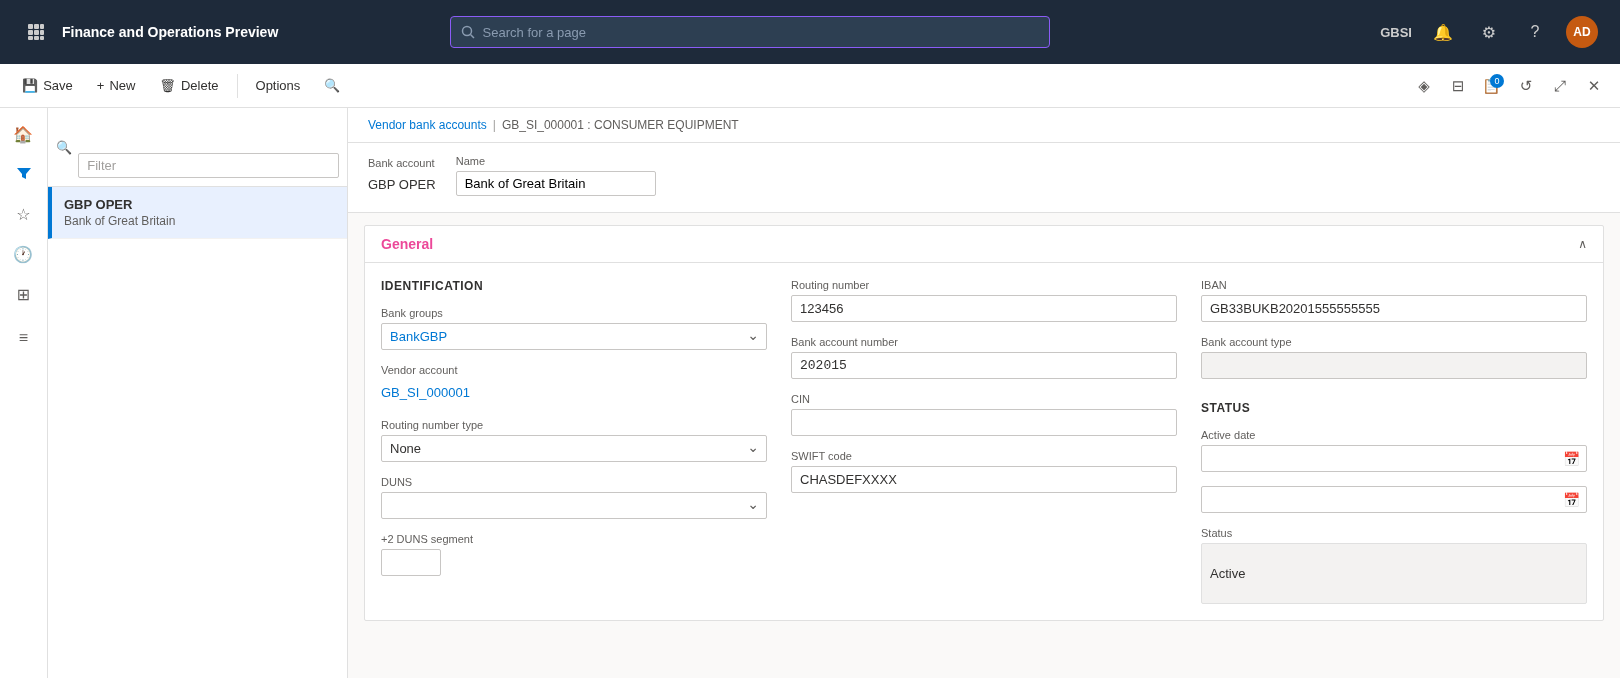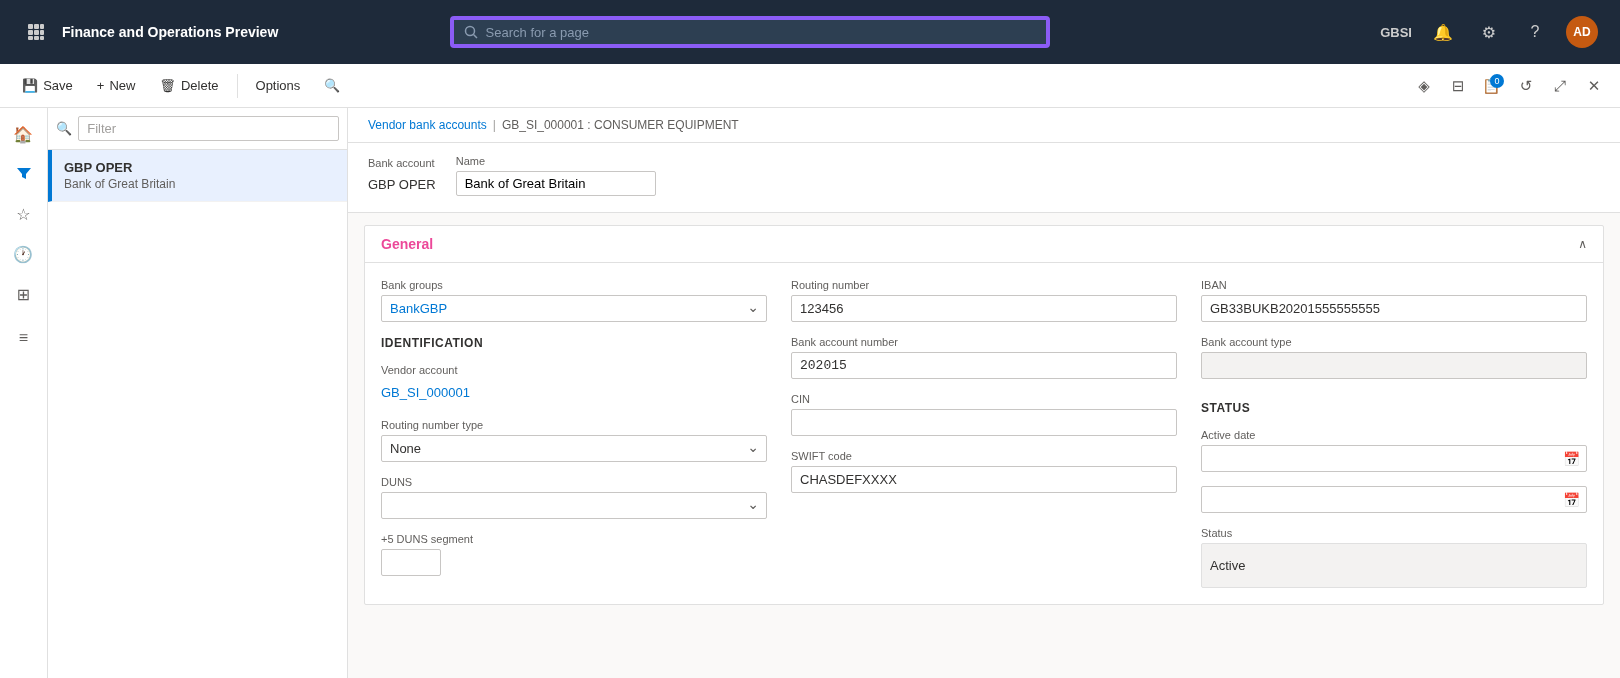--- a/index.html
+++ b/index.html
@@ -30,21 +30,21 @@
       flex: 1;
       max-width: 600px;
       margin: 0 auto;
       display: flex;
       align-items: center;
       background: #2d3f52;
       border-radius: 4px;
       padding: 0 10px;
       height: 32px;
       gap: 8px;
-      border: 4px solid #8b5cf6;
+      border: 1px solid #8b5cf6;
     }
     .top-nav-search input {
       background: transparent;
       border: none;
       outline: none;
       color: #ccc;
       font-size: 13px;
       flex: 1;
     }
     .top-nav-search input::placeholder { color: #8a9bb0; }
@@ -129,21 +129,21 @@
       flex-direction: column;
     }
     .list-filter {
       padding: 8px;
       border-bottom: 1px solid #e0e0e0;
       display: flex; align-items: center; gap: 6px;
     }
     .list-filter input {
       flex: 1; border: 1px solid #c8c6c4;
       border-radius: 2px; padding: 4px 8px;
-      font-size: 13px; outline: none;
+      font-size: 13px; outline: none; margin-top: 37px;
     }
     .list-filter input::placeholder { color: #a19f9d; }
     .list-filter-icon { color: #a19f9d; font-size: 13px; }
     .list-items { flex: 1; overflow-y: auto; }
     .list-item {
       padding: 10px 12px;
       cursor: pointer;
       border-bottom: 1px solid #f3f2f1;
       border-left: 4px solid transparent;
     }
@@ -280,21 +280,21 @@
       position: absolute;
       right: 6px;
       color: #605e5c;
       font-size: 14px;
       cursor: pointer;
     }
 
     .status-value {
       background: #f3f2f1;
       border: 1px solid #e0e0e0;
-      padding: 14px 8px;
+      padding: 22px 8px;
       font-size: 13px;
       color: #323130;
       border-radius: 2px;
     }
 
     
     .detail-panel::-webkit-scrollbar { width: 6px; }
     .detail-panel::-webkit-scrollbar-track { background: #f3f2f1; }
     .detail-panel::-webkit-scrollbar-thumb { background: #c8c6c4; border-radius: 3px; }
   </style>
@@ -414,33 +414,33 @@
 
     <div class="section">
       <div class="section-header">
         <span class="section-title">General</span>
         <span class="section-chevron">∧</span>
       </div>
       <div class="section-content">
 
         <div class="col-section">
           <div class="form-group">
+            <div class="form-label bold">IDENTIFICATION</div>
+          </div>
+          <div class="form-group">
             <label class="form-label">Bank groups</label>
             <div class="form-select-wrapper">
               <select class="form-select">
                 <option>BankGBP</option>
                 <option>BankUSD</option>
                 <option>BankEUR</option>
               </select>
             </div>
           </div>
           <div class="form-group">
-            <div class="form-label bold">IDENTIFICATION</div>
-          </div>
-          <div class="form-group">
             <label class="form-label">Vendor account</label>
             <div class="form-link">GB_SI_000001</div>
           </div>
           <div class="form-group">
             <label class="form-label">Routing number type</label>
             <div class="form-select-wrapper">
               <select class="form-select" style="color:#323130;">
                 <option>None</option>
                 <option>ABA</option>
                 <option>CHIPS</option>
@@ -449,21 +449,21 @@
           </div>
           <div class="form-group">
             <label class="form-label">DUNS</label>
             <div class="form-select-wrapper">
               <select class="form-select" style="color:#323130;">
                 <option></option>
               </select>
             </div>
           </div>
           <div class="form-group">
-            <label class="form-label">+5 DUNS segment</label>
+            <label class="form-label">+2 DUNS segment</label>
             <input type="text" class="form-input" style="width: 60px;" value="">
           </div>
         </div>
 
         <div class="col-section">
           <div class="form-group">
             <label class="form-label">Routing number</label>
             <input type="text" class="form-input" value="123456" style="">
           </div>
           <div class="form-group">

